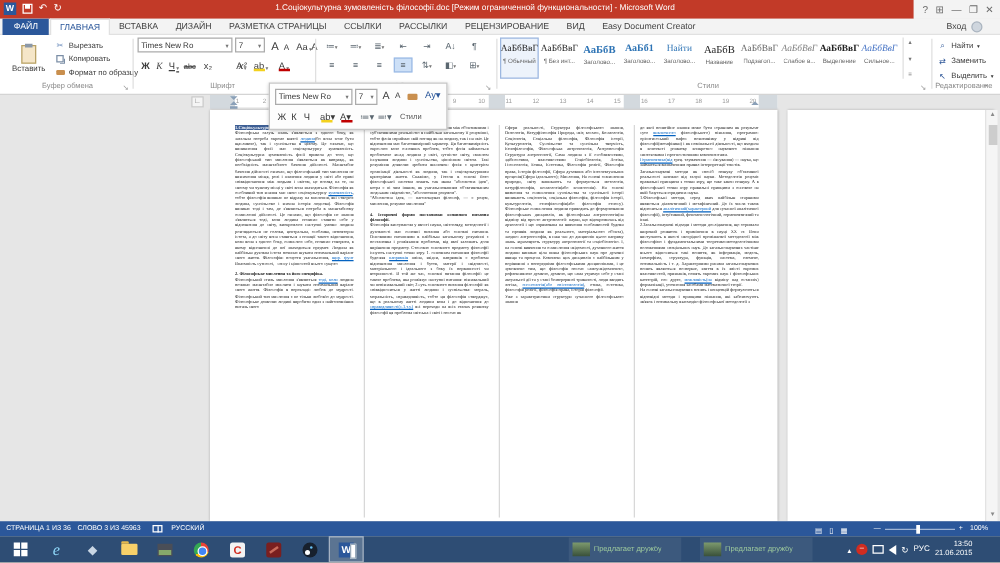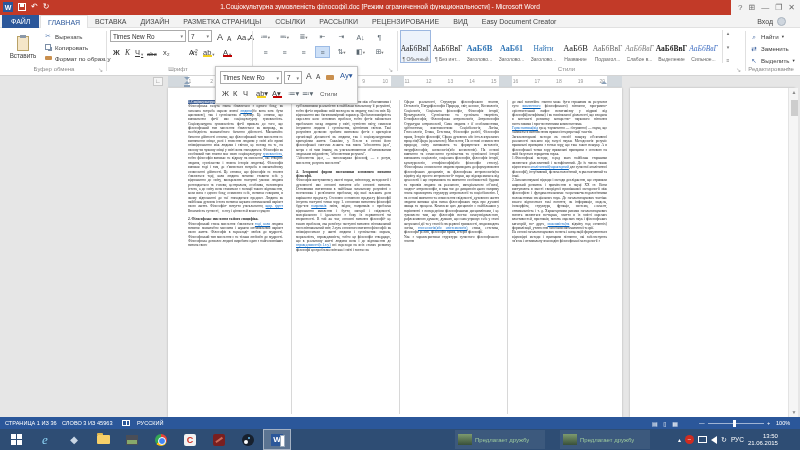--- a/index.html
+++ b/index.html
@@ -60,21 +60,21 @@
   .fbtn.unde{text-decoration:underline;}
   .fbtn.strike{text-decoration:line-through;font-size:6px;}
   .bar-y:after,.bar-r:after{content:"";position:absolute;left:1px;bottom:0;width:9px;height:2.5px;}
   .bar-y:after{background:#F3D11E;}
   .bar-r:after{background:#C00000;}
   .pbtn{position:absolute;width:15px;height:12px;display:flex;align-items:center;justify-content:center;
       font-size:7px;color:#5b6770;}
   .pbtn .arr{font-size:4.5px;color:#777;}
   
   .stylecard{position:absolute;top:2px;width:31px;height:33px;border:1px solid transparent;
-      display:flex;flex-direction:column;align-items:center;justify-content:flex-end;padding-top:3px;}
+      display:flex;flex-direction:column;align-items:center;justify-content:flex-start;padding-top:3px;}
   .stylecard.sel{border-color:#9CB7E0;background:#EDF3FB;}
   .st-prev{font-size:7.5px;color:#222;font-family:"Liberation Serif",serif;white-space:nowrap;}
   .st-lab{font-size:5px;color:#666;margin-top:3px;white-space:nowrap;overflow:hidden;max-width:29px;}
   .st-h1 .st-prev{color:#2E74B5;font-weight:bold;font-size:8.5px;}
   .st-h2 .st-prev{color:#2E74B5;font-weight:bold;font-size:8px;}
   .st-h3 .st-prev{color:#2E74B5;font-size:7.5px;}
   .st-title .st-prev{font-size:8.5px;}
   .st-sub .st-prev{color:#666;}
   .st-subtle .st-prev{font-style:italic;color:#808080;}
   .st-em .st-prev{font-weight:bold;}

